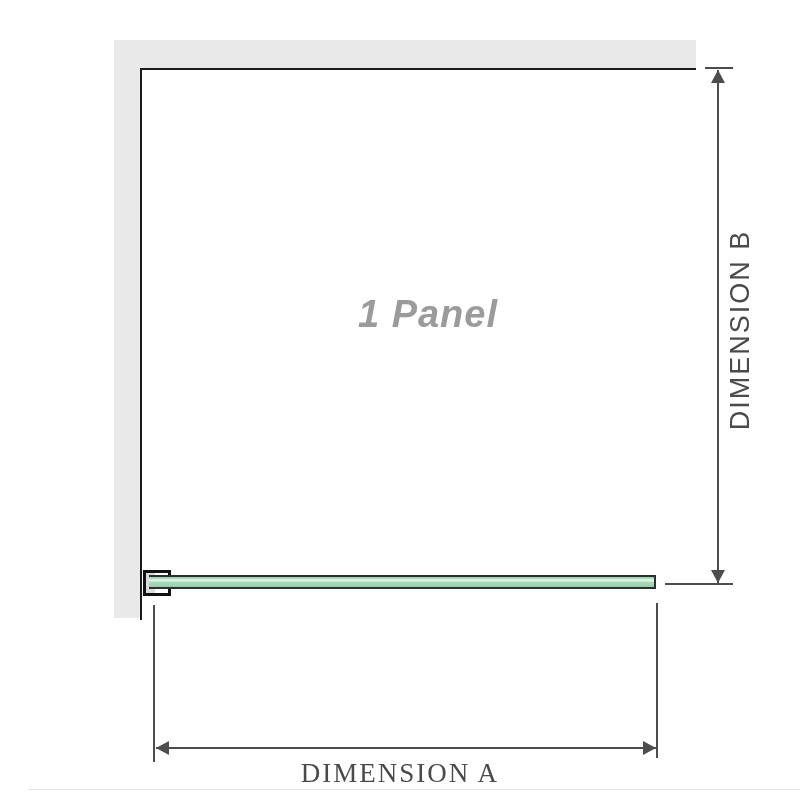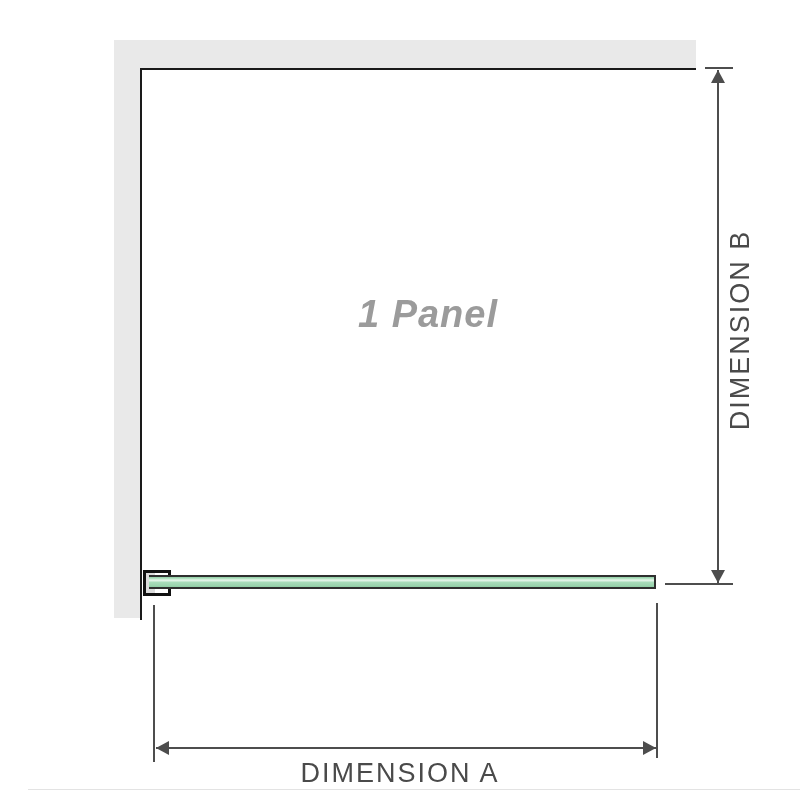--- a/index.html
+++ b/index.html
@@ -84,20 +84,21 @@
   .dima-arrow-right {
     left: 615px; top: 741px; width: 0; height: 0;
     border-top: 7px solid transparent; border-bottom: 7px solid transparent;
     border-left: 13px solid #4d4d4d;
   }
   .dima-label {
     left: 372px; top: 758px;
     transform: translateX(-50%);
     font-size: 27px; letter-spacing: 2px; white-space: nowrap;
     color: #4a4a4a;
+    font-family: Liberation Serif, serif;
   }
 
   
   .baseline { left: 0; top: 789px; width: 800px; height: 1px; background: #e3e3e3; }
 </style>
 </head>
 <body>
 
 <div class="canvas">
 

